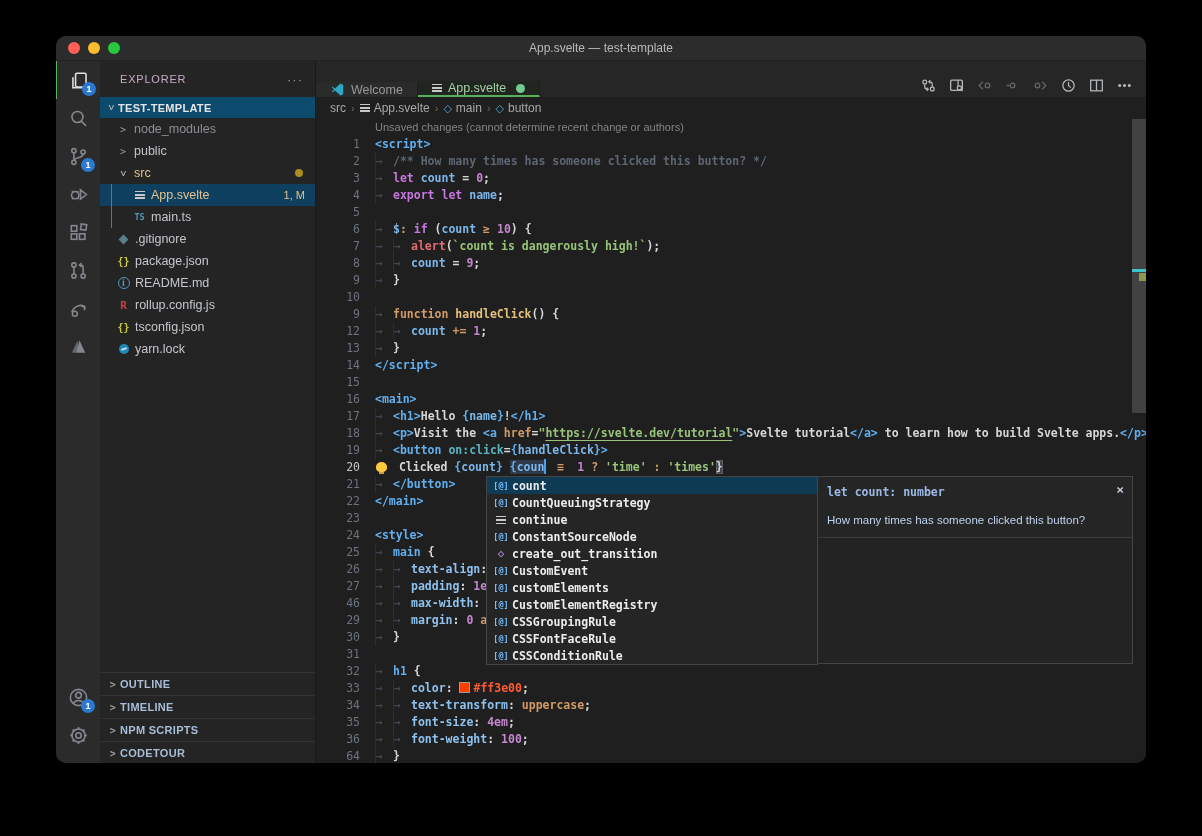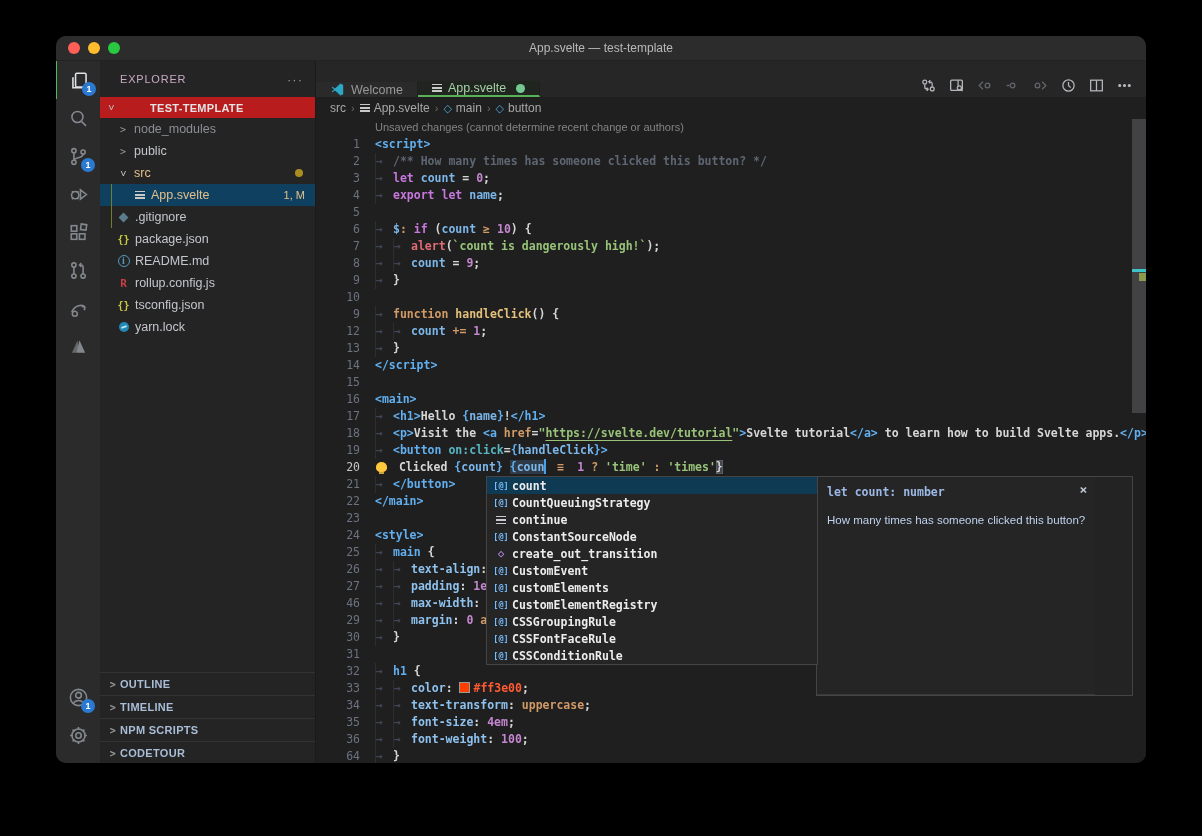--- a/index.html
+++ b/index.html
@@ -22,21 +22,21 @@
   .act-item.active svg{stroke:#dfe2e6;}
   .act-item .fillic{fill:#84888e;stroke:none;}
   .abadge{position:absolute;right:5px;bottom:3px;min-width:14px;height:14px;border-radius:8px;background:#2a7ad1;
     color:#fff;font-size:9px;display:flex;align-items:center;justify-content:center;font-weight:bold;}
   .act-spacer{flex:1;}
   
   .sidebar{width:215px;background:#242425;display:flex;flex-direction:column;position:relative;border-right:1px solid #1a1a1a;}
   .sb-header{height:36px;display:flex;align-items:center;padding:0 12px 0 20px;}
   .sb-title{font-size:11px;letter-spacing:.8px;color:#c7a9c4;flex:1;}
   .sb-more{color:#9a9a9a;font-size:13px;letter-spacing:1px;}
-  .sb-root{height:21px;display:flex;align-items:center;padding-left:4px;background:#b91c1c;gap:32px;}
+  .sb-root{height:21px;display:flex;align-items:center;padding-left:4px;background:#0c4a6e;}
   .chev{display:inline-block;color:#bfbfbf;font-size:10px;width:14px;text-align:center;transform:rotate(90deg);font-family:"DejaVu Sans Mono",monospace;}
   .chev.closed{transform:none;color:#9a9a9a;}
   .sb-rootlabel{font-size:11px;font-weight:bold;color:#e4e4e4;letter-spacing:.3px;}
   .tree{position:relative;}
   .row{height:22px;display:flex;align-items:center;padding-left:16px;font-size:12.5px;color:#c3c7cc;position:relative;}
   .row.child{padding-left:32px;}
   .row.sel{background:#104060;}
   .flabel{margin-left:4px;}
   .flabel.gold{color:#e2c08d;}
   .flabel.dim{color:#8b8f94;}
@@ -100,21 +100,21 @@
   
   .suggest{position:absolute;left:170px;top:357px;width:330px;background:#252526;border:1px solid #454545;z-index:5;}
   .sg-row{height:17px;display:flex;align-items:center;padding-left:3px;}
   .sg-row.sel{background:#0e3a54;}
   .sg-icon{width:22px;flex:none;display:flex;justify-content:center;align-items:center;}
   .ic-var{color:#75beff;font:bold 8.5px "DejaVu Sans Mono",monospace;}
   .ic-kwd{display:inline-block;width:10px;height:8px;background:repeating-linear-gradient(180deg,#c8ccd2 0 1.4px,transparent 1.4px 3.4px);}
   .ic-mod{color:#b180d7;font-size:11px;}
   .sg-label{color:#ececec;font:600 11.5px "DejaVu Sans Mono",monospace;}
   
-  .details{position:absolute;left:500px;top:357px;width:317px;height:220px;background:#252526;border:1px solid #454545;z-index:4;box-sizing:border-box;display:flex;flex-direction:row;}
+  .details{position:absolute;left:500px;top:357px;width:317px;height:188px;background:#252526;border:1px solid #454545;z-index:4;box-sizing:border-box;display:flex;flex-direction:column;}
   .dt-head{padding:7px 10px 10px 10px;border-bottom:1px solid #3a3a3a;position:relative;}
   .dt-sig{font:600 11.5px/16px "DejaVu Sans Mono",monospace;color:#9cb8e6;}
   .dt-doc{margin-top:13px;font:400 11.5px/14px "Liberation Sans",sans-serif;color:#bfd2ee;}
   .dt-close{position:absolute;right:8px;top:4px;color:#c0c8d8;font-size:13px;}
   .dt-body{flex:1;background:#232324;}
 </style>
 </head>
 <body>
 
 <div class="window">
@@ -227,20 +227,24 @@
             <span class="chev">&gt;</span>
             <span class="flabel gold">src</span>
             <span class="fdot"></span>
           </div>
           <div class="row sel child">
             <span class="ficon">
               <span class="lines-icon"></span>
             </span>
             <span class="flabel gold">App.svelte</span>
             <span class="fbadge">1, M</span>
+          </div>
+          <div class="row child">
+            <span class="ficon ic-ts">TS</span>
+            <span class="flabel">main.ts</span>
           </div>
           <div class="row">
             <span class="ficon">
               <span class="ic-git"></span>
             </span>
             <span class="flabel">.gitignore</span>
           </div>
           <div class="row">
             <span class="ficon ic-json">{}</span>
             <span class="flabel">package.json</span>

